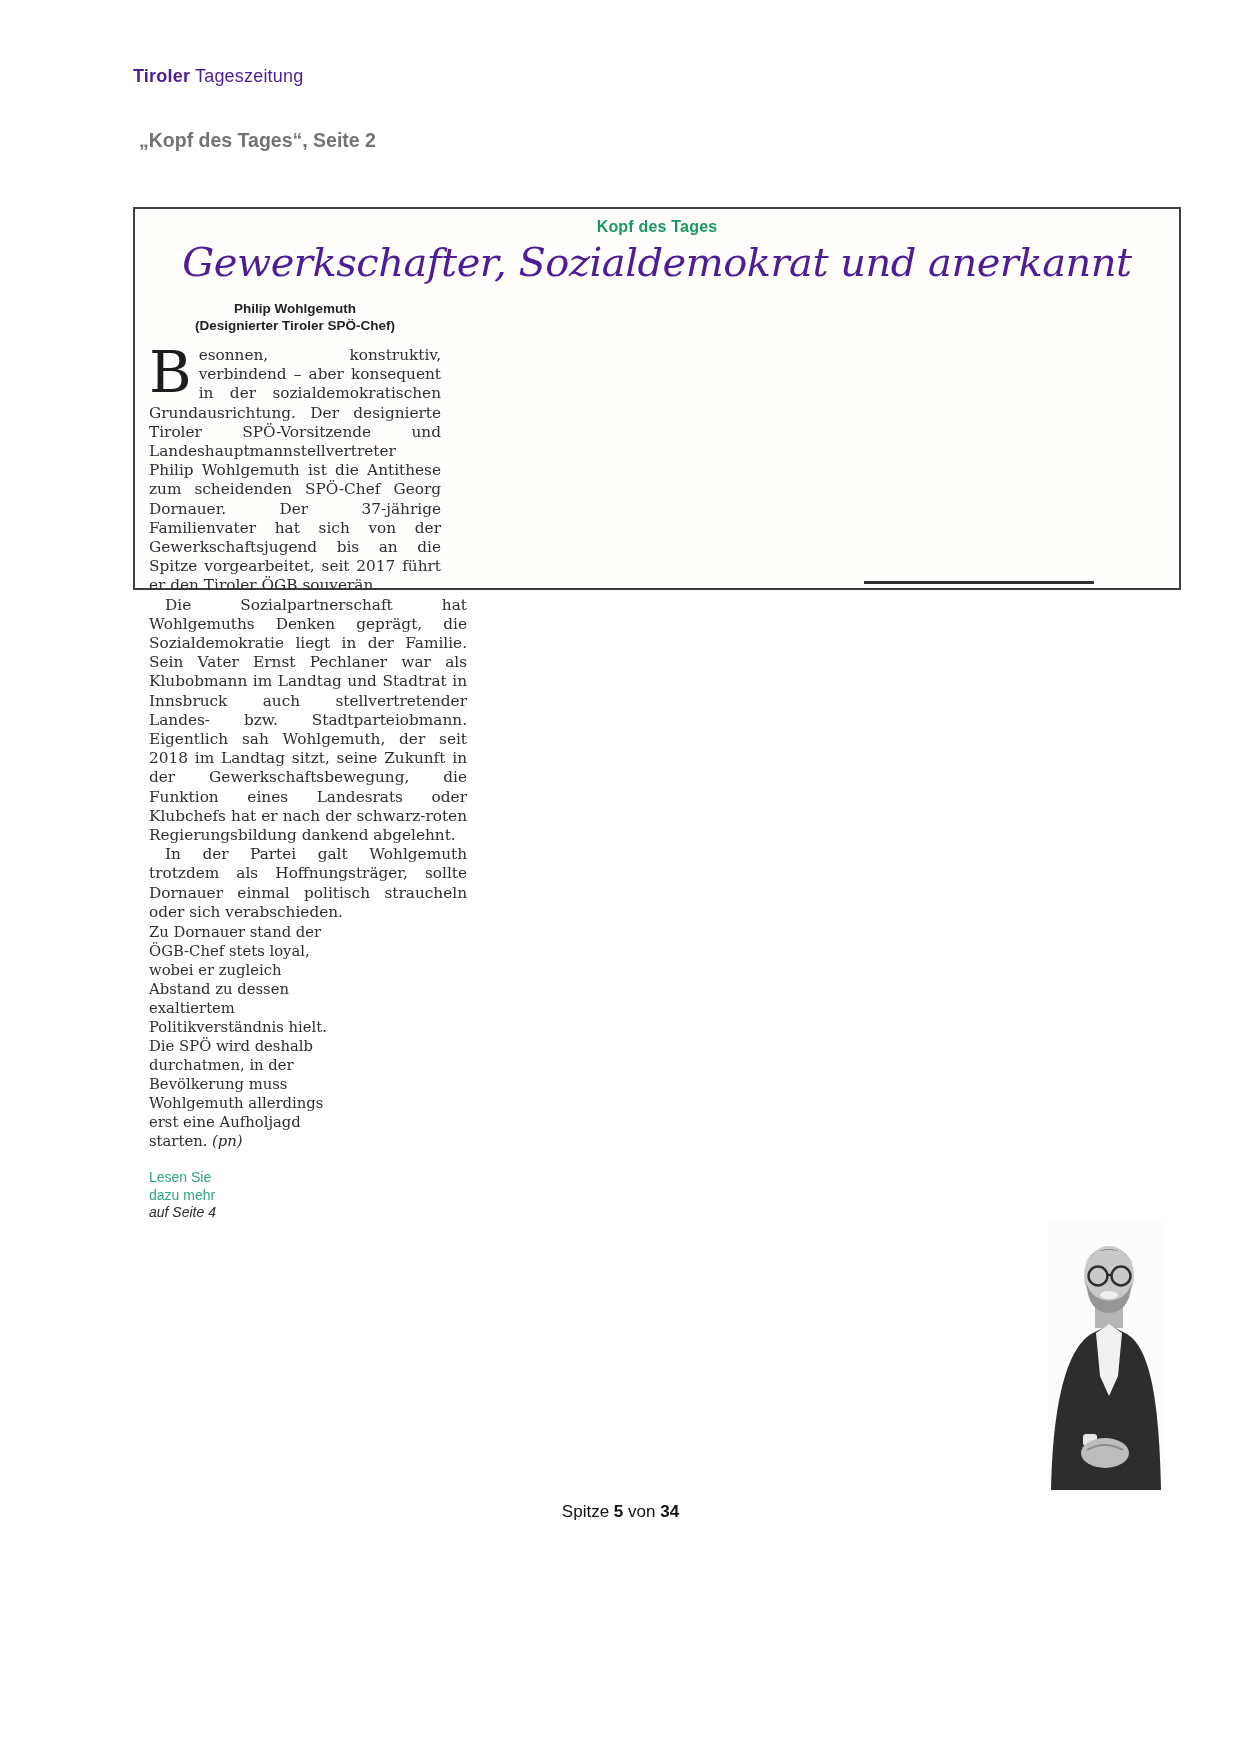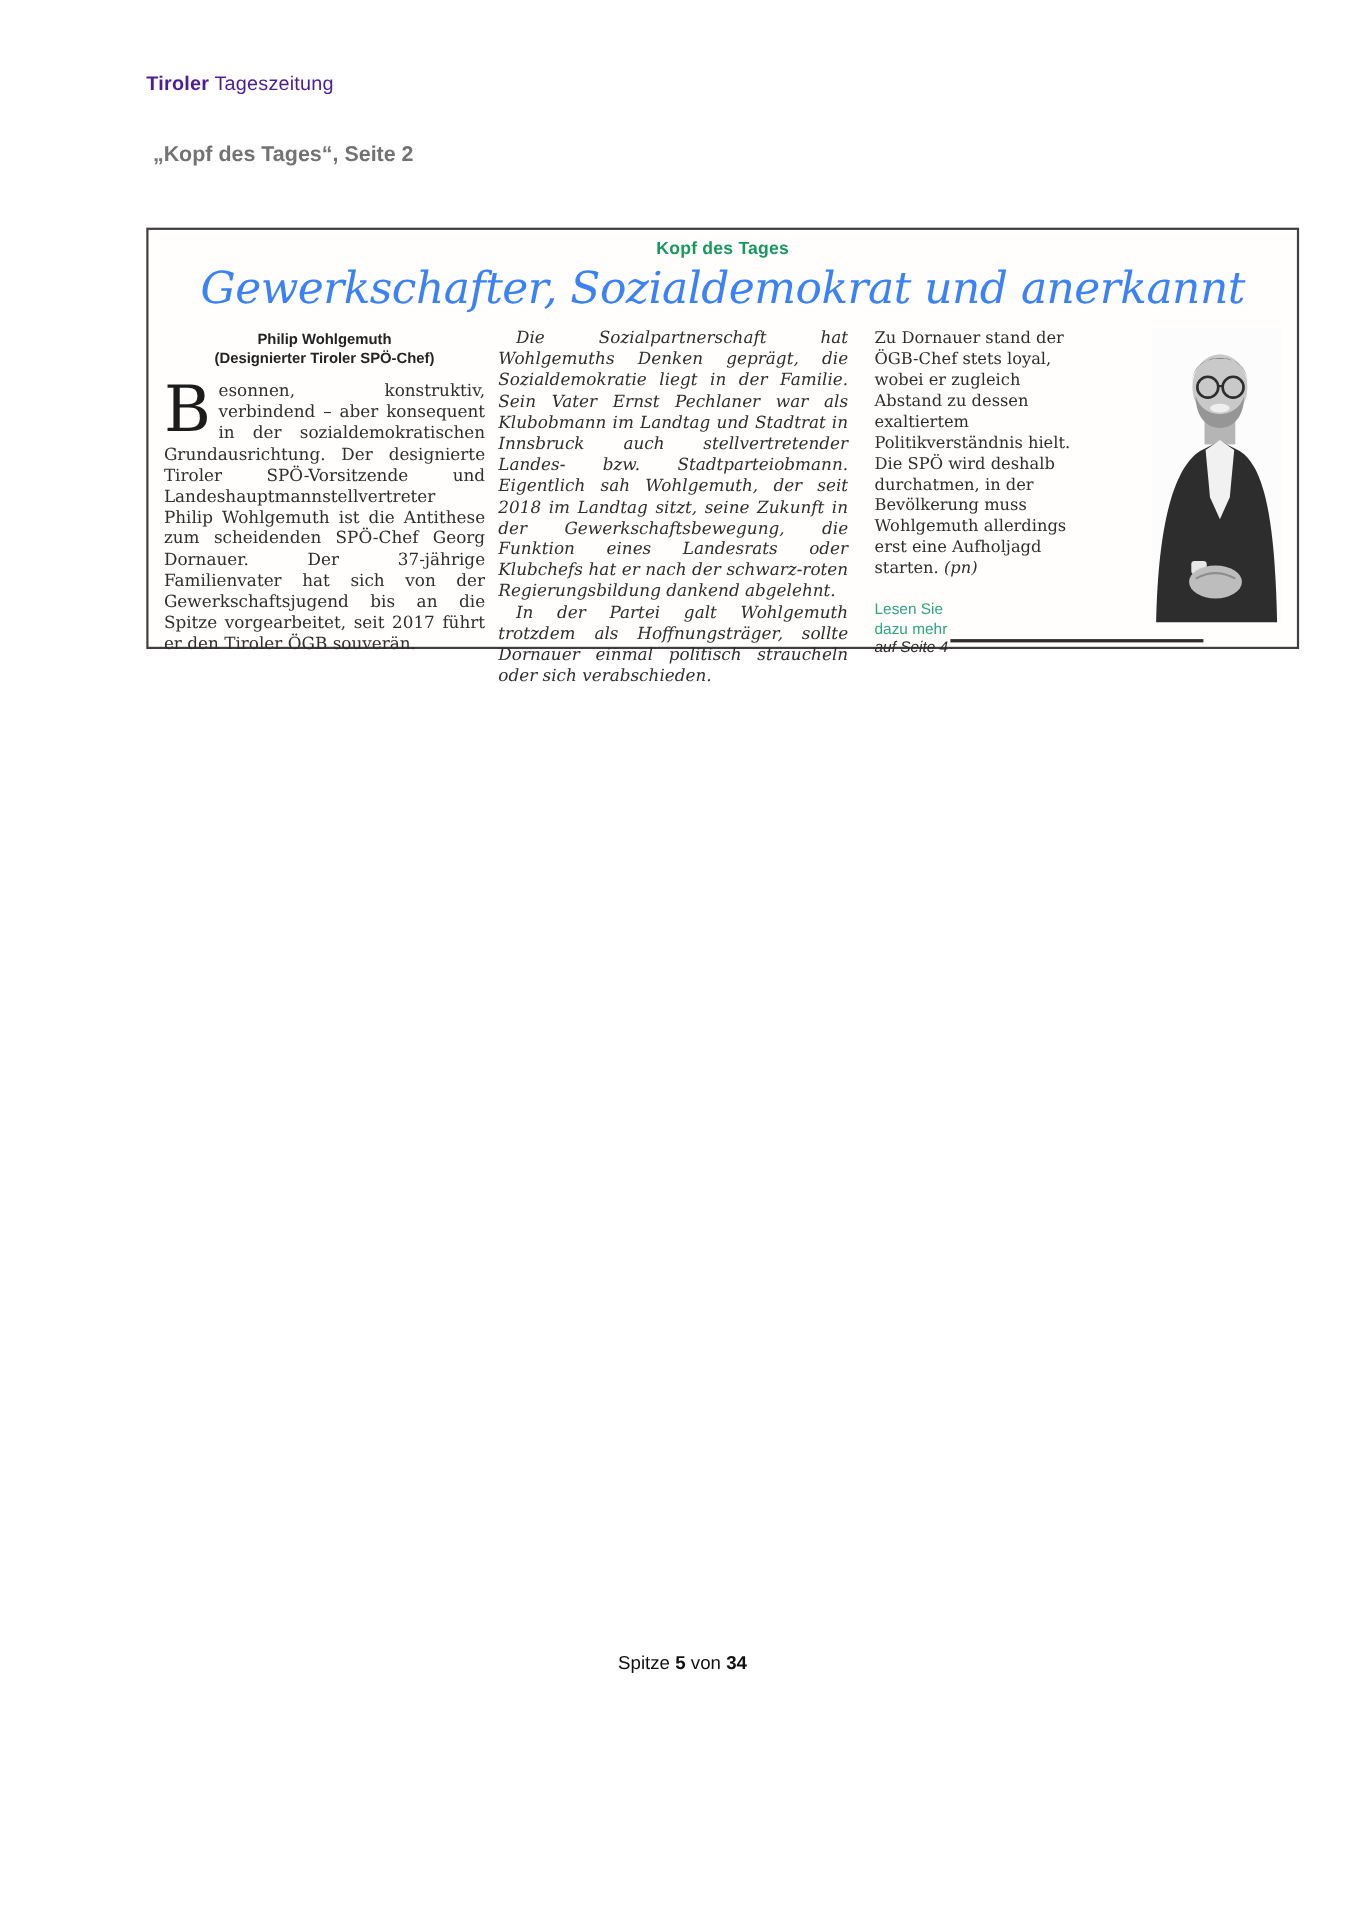--- a/index.html
+++ b/index.html
@@ -51,32 +51,33 @@
     font-weight: bold;
     letter-spacing: 0.2px;
   }
   .headline {
     margin-top: 3px;
     text-align: center;
     font-family: "DejaVu Serif", serif;
     font-style: italic;
     font-size: 40px;
     letter-spacing: -0.5px;
-    color: #3b82f6;
+    color: #4c1d95;
     white-space: nowrap;
   }
   .cols {
     display: flex;
     align-items: flex-start;
     padding: 0 14px;
     margin-top: 13px;
+    flex-direction: column;
   }
   .col { font-family: "DejaVu Serif", serif; color: #2e2e2e; }
   .col-1 { width: 292px; margin-right: 12px; }
-  .col-2 { width: 318px; margin-right: 24px; font-style: italic; }
+  .col-2 { width: 318px; margin-right: 24px; }
   .col-3 { width: 185px; margin-right: 4px; }
 
   .byline { text-align: center; margin-top: 2px; margin-bottom: 12px; }
   .byline div {
     font-family: "Liberation Sans", sans-serif;
     font-size: 13.5px;
     font-weight: bold;
     line-height: 17px;
     color: #222;
   }

